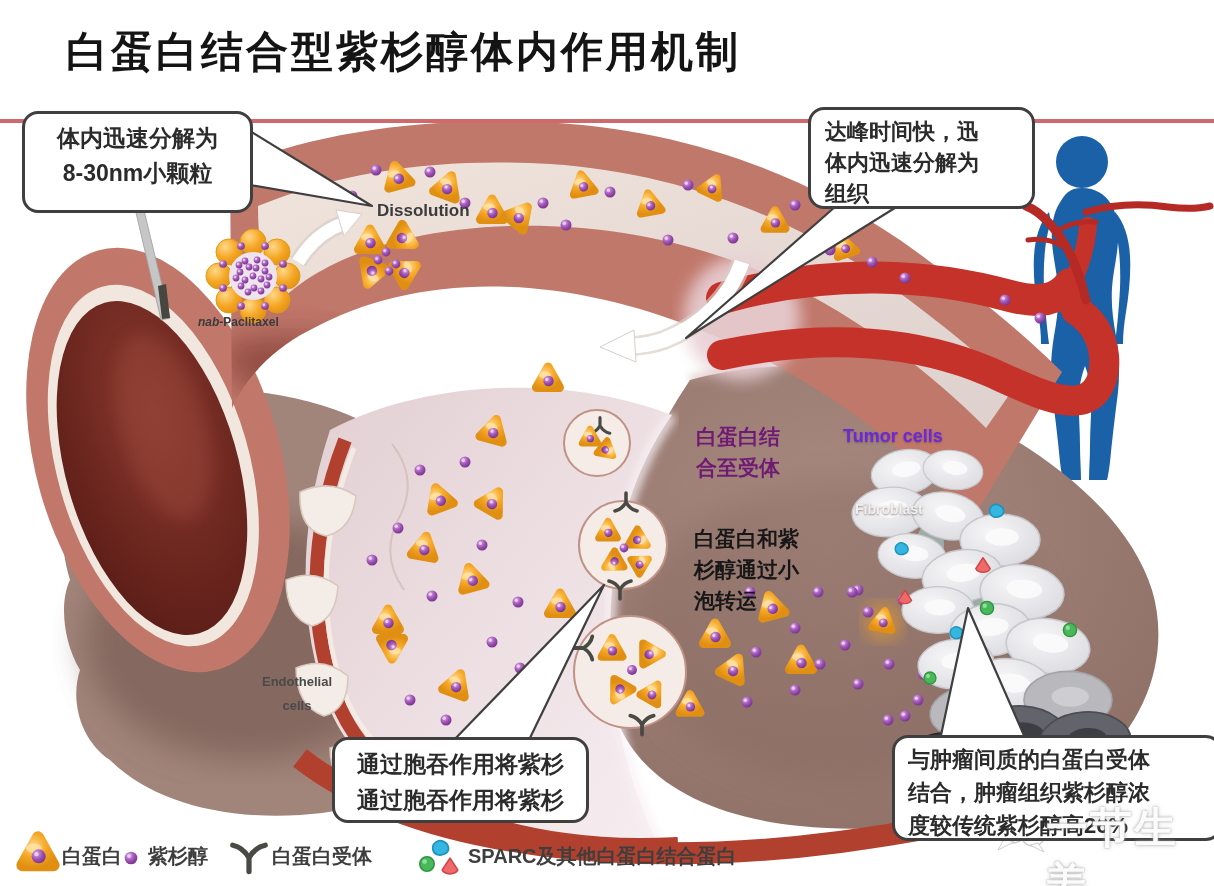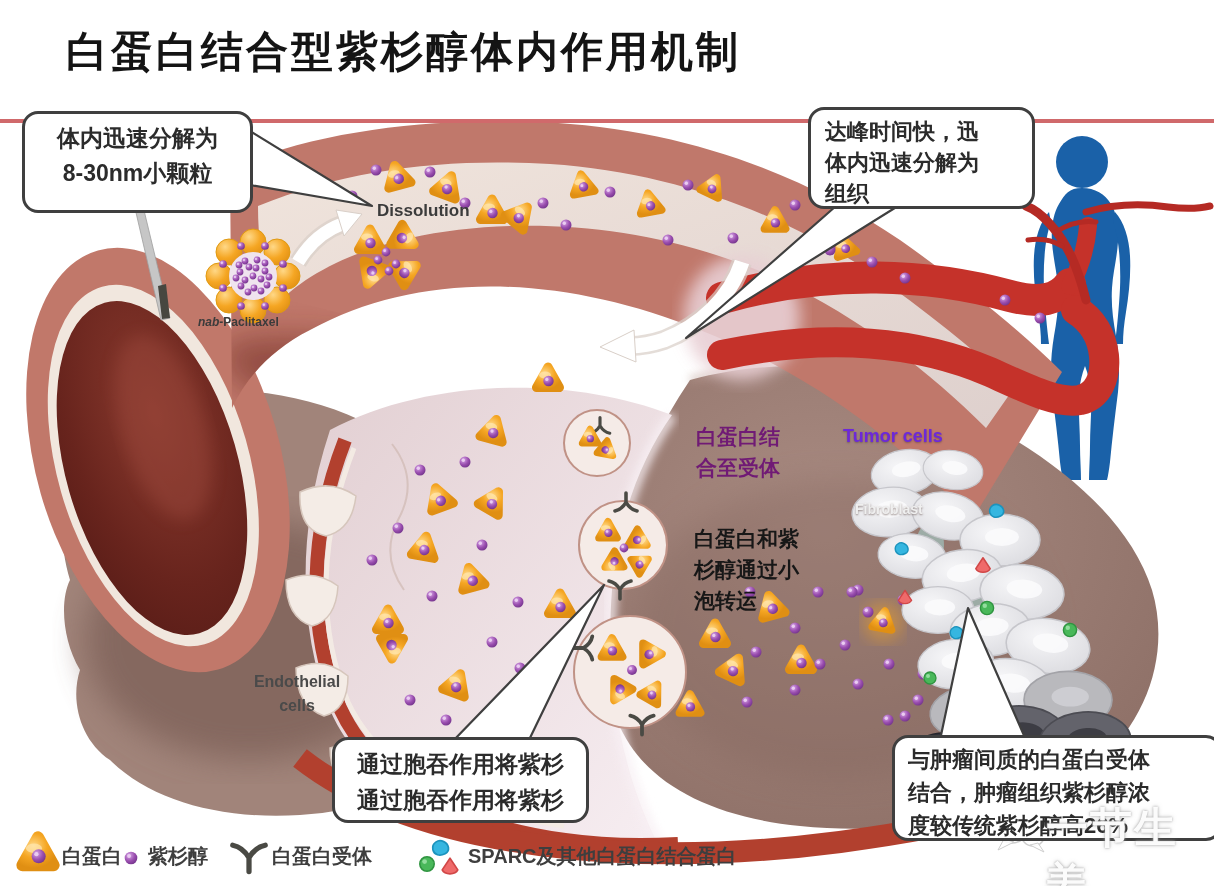--- a/index.html
+++ b/index.html
@@ -17,21 +17,21 @@
   .co-b{left:808px;top:107px;width:227px;height:102px;text-align:left;
         font-size:22px;line-height:31px;padding:6px 0 0 14px;}
   .co-c{left:332px;top:737px;width:257px;height:86px;text-align:center;
         font-size:23px;line-height:36px;padding-top:6px;}
   .co-d{left:892px;top:735px;width:330px;height:106px;text-align:left;
         font-size:22px;line-height:33px;padding:5px 0 0 13px;}
   .lbl{position:absolute;font-weight:bold;white-space:nowrap;}
   .lbl-dissolution{left:377px;top:201px;font-size:17px;color:#3b3b3b;}
   .lbl-nab{left:198px;top:315px;font-size:12px;color:#3b3b3b;}
   .lbl-nab em{font-style:italic;}
-  .lbl-endothelial{left:232px;top:670px;width:130px;text-align:center;font-size:16px;
+  .lbl-endothelial{left:232px;top:670px;width:130px;text-align:center;font-size:13px;
                    color:#4a4a4a;line-height:24px;white-space:normal;}
   .lbl-tumor{left:843px;top:426px;font-size:18px;color:#6d28d9;text-shadow:0 1px 2px rgba(90,70,65,.6);}
   .lbl-fibro{left:855px;top:501px;font-size:14px;color:#efefef;text-shadow:0 1px 2px rgba(90,70,65,.6);}
   .lbl-bind{left:696px;top:421px;font-size:21px;color:#701a75;line-height:31px;white-space:normal;width:110px;}
   .lbl-vesicle{left:694px;top:523px;font-size:21px;color:#171717;line-height:31px;white-space:normal;width:120px;}
   .lbl-empty{left:712px;top:724px;font-size:20px;color:#222;line-height:28px;white-space:normal;width:110px;}
   .legend-label{position:absolute;top:843px;font-size:20px;font-weight:bold;color:#3e3e3e;}
   .ll-1{left:62px;} .ll-2{left:148px;} .ll-3{left:272px;} .ll-4{left:468px;}
   .watermark{position:absolute;left:1046px;top:800px;font-size:42px;font-weight:bold;
              color:rgba(255,255,255,.95);letter-spacing:2px;pointer-events:none;z-index:30;

